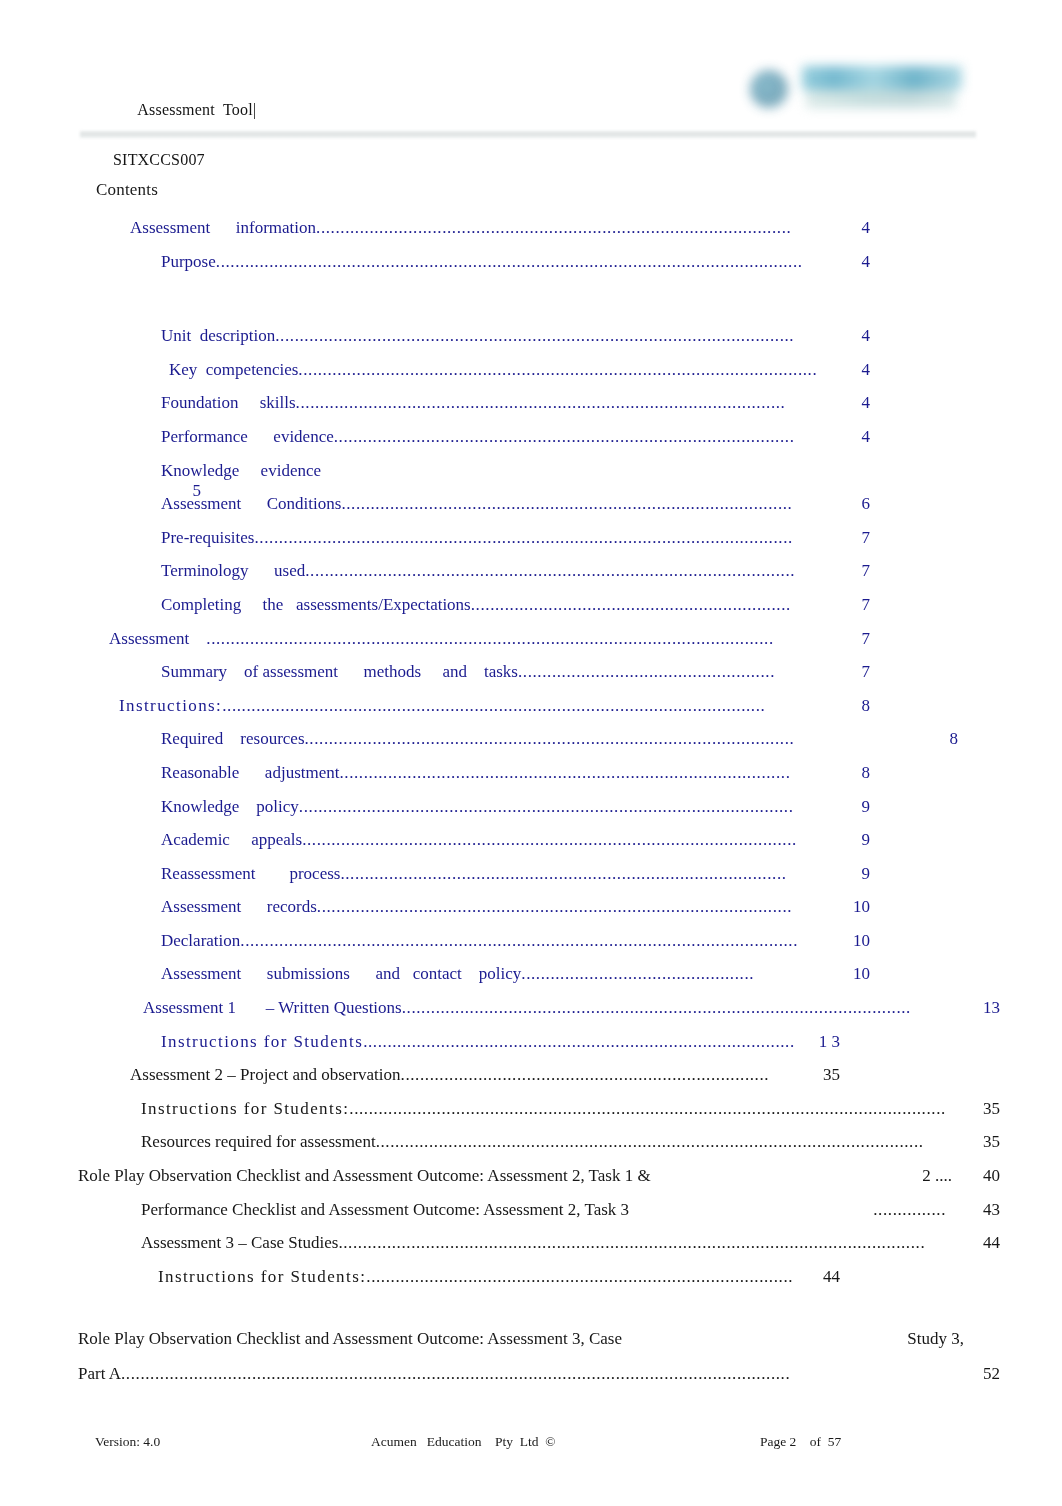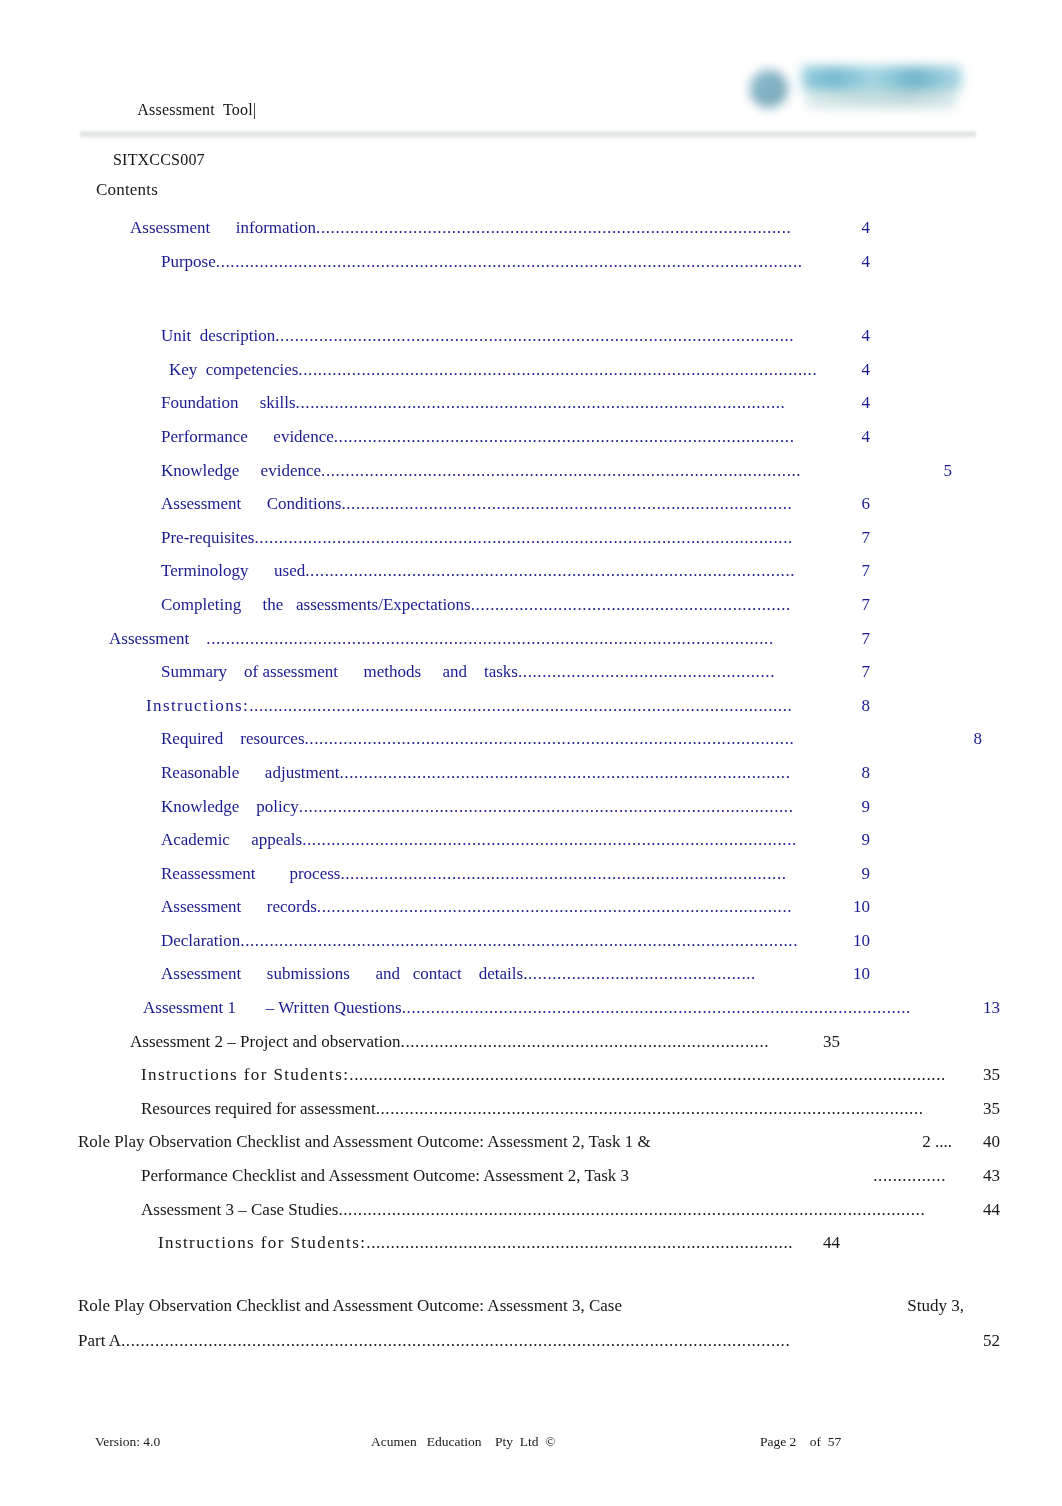--- a/index.html
+++ b/index.html
@@ -185,37 +185,38 @@
 
   <div class="contents-label">Contents</div>
 
   <div class="toc" id="toc-list">
       <div class="toc-row blue" style="padding-left: 130px; padding-right: 192px;"><span class="toc-title">Assessment      information</span><span class="toc-leader">..................................................................................................</span><span class="toc-page" style="width: 40px;">4</span></div>
       <div class="toc-row blue" style="padding-left: 161px; padding-right: 192px;"><span class="toc-title">Purpose</span><span class="toc-leader">.........................................................................................................................</span><span class="toc-page" style="width: 40px;">4</span></div>
       <div class="toc-row blue" style="padding-left: 161px; padding-right: 192px; margin-top: 41px;"><span class="toc-title">Unit  description</span><span class="toc-leader">...........................................................................................................</span><span class="toc-page" style="width: 40px;">4</span></div>
       <div class="toc-row blue" style="padding-left: 161px; padding-right: 192px; margin-left: 8px;"><span class="toc-title">Key  competencies</span><span class="toc-leader">...........................................................................................................</span><span class="toc-page" style="width: 40px;">4</span></div>
       <div class="toc-row blue" style="padding-left: 161px; padding-right: 192px;"><span class="toc-title">Foundation     skills</span><span class="toc-leader">.....................................................................................................</span><span class="toc-page" style="width: 40px;">4</span></div>
       <div class="toc-row blue" style="padding-left: 161px; padding-right: 192px;"><span class="toc-title">Performance      evidence</span><span class="toc-leader">...............................................................................................</span><span class="toc-page" style="width: 40px;">4</span></div>
-      <div class="toc-row blue" style="padding-left: 161px; padding-right: 110px;"><span class="toc-title">Knowledge     evidence</span><span class="toc-leader">...................................................................................................</span><span class="toc-page" style="width: 40px;">5</span></div>
+      <div class="toc-row blue" style="padding-left: 161px; padding-right: 88px; flex-direction: column;"><span class="toc-title">Knowledge     evidence</span><span class="toc-leader">...................................................................................................</span><span class="toc-page" style="width: 40px;">5</span></div>
       <div class="toc-row blue" style="padding-left: 161px; padding-right: 192px;"><span class="toc-title">Assessment      Conditions</span><span class="toc-leader">.............................................................................................</span><span class="toc-page" style="width: 40px;">6</span></div>
       <div class="toc-row blue" style="padding-left: 161px; padding-right: 192px;"><span class="toc-title">Pre-requisites</span><span class="toc-leader">...............................................................................................................</span><span class="toc-page" style="width: 40px;">7</span></div>
       <div class="toc-row blue" style="padding-left: 161px; padding-right: 192px;"><span class="toc-title">Terminology      used</span><span class="toc-leader">.....................................................................................................</span><span class="toc-page" style="width: 40px;">7</span></div>
       <div class="toc-row blue" style="padding-left: 161px; padding-right: 192px;"><span class="toc-title">Completing     the   assessments/Expectations</span><span class="toc-leader">..................................................................</span><span class="toc-page" style="width: 40px;">7</span></div>
       <div class="toc-row blue" style="padding-left: 109px; padding-right: 192px; gap: 17px;"><span class="toc-title">Assessment</span><span class="toc-leader">.....................................................................................................................</span><span class="toc-page" style="width: 40px;">7</span></div>
       <div class="toc-row blue" style="padding-left: 161px; padding-right: 192px;"><span class="toc-title">Summary    of assessment      methods     and    tasks</span><span class="toc-leader">.....................................................</span><span class="toc-page" style="width: 40px;">7</span></div>
-      <div class="toc-row blue" style="padding-left: 119px; padding-right: 192px; margin-left: 27px;"><span class="toc-title sp">Instructions:</span><span class="toc-leader">................................................................................................................</span><span class="toc-page" style="width: 40px;">8</span></div>
-      <div class="toc-row blue" style="padding-left: 161px; padding-right: 80px;"><span class="toc-title">Required    resources</span><span class="toc-leader">.....................................................................................................</span><span class="toc-page" style="width: 40px;">8</span></div>
+      <div class="toc-row blue" style="padding-left: 119px; padding-right: 192px;"><span class="toc-title sp">Instructions:</span><span class="toc-leader">................................................................................................................</span><span class="toc-page" style="width: 40px;">8</span></div>
+      <div class="toc-row blue" style="padding-left: 161px; padding-right: 104px;"><span class="toc-title">Required    resources</span><span class="toc-leader">.....................................................................................................</span><span class="toc-page" style="width: 40px;">8</span></div>
       <div class="toc-row blue" style="padding-left: 161px; padding-right: 192px;"><span class="toc-title">Reasonable      adjustment</span><span class="toc-leader">.............................................................................................</span><span class="toc-page" style="width: 40px;">8</span></div>
       <div class="toc-row blue" style="padding-left: 161px; padding-right: 192px;"><span class="toc-title">Knowledge    policy</span><span class="toc-leader">......................................................................................................</span><span class="toc-page" style="width: 40px;">9</span></div>
       <div class="toc-row blue" style="padding-left: 161px; padding-right: 192px;"><span class="toc-title">Academic     appeals</span><span class="toc-leader">......................................................................................................</span><span class="toc-page" style="width: 40px;">9</span></div>
       <div class="toc-row blue" style="padding-left: 161px; padding-right: 192px;"><span class="toc-title">Reassessment        process</span><span class="toc-leader">............................................................................................</span><span class="toc-page" style="width: 40px;">9</span></div>
       <div class="toc-row blue" style="padding-left: 161px; padding-right: 192px;"><span class="toc-title">Assessment      records</span><span class="toc-leader">..................................................................................................</span><span class="toc-page" style="width: 40px;">10</span></div>
       <div class="toc-row blue" style="padding-left: 161px; padding-right: 192px;"><span class="toc-title">Declaration</span><span class="toc-leader">...................................................................................................................</span><span class="toc-page" style="width: 40px;">10</span></div>
-      <div class="toc-row blue" style="padding-left: 161px; padding-right: 192px;"><span class="toc-title">Assessment      submissions      and   contact    details</span><span class="toc-leader">................................................</span><span class="toc-page" style="width: 40px;">10</span></div>
+      <div class="toc-row blue" style="padding-left: 161px; padding-right: 192px;"><span class="toc-title">Assessment      submissions      and   contact    policy</span><span class="toc-leader">................................................</span><span class="toc-page" style="width: 40px;">10</span></div>
       <div class="toc-row blue" style="padding-left: 143px; padding-right: 62px;"><span class="toc-title">Assessment 1       – Written Questions</span><span class="toc-leader">.........................................................................................................</span><span class="toc-page" style="width: 40px;">13</span></div>
+      <div class="toc-row blue" style="padding-left: 161px; padding-right: 222px;"><span class="toc-title sp">Instructions for Students</span><span class="toc-leader">.........................................................................................</span><span class="toc-page" style="width: 40px;">1 3</span></div>
       <div class="toc-row black" style="padding-left: 130px; padding-right: 222px;"><span class="toc-title">Assessment 2 – Project and observation</span><span class="toc-leader">............................................................................</span><span class="toc-page" style="width: 40px;">35</span></div>
       <div class="toc-row black" style="padding-left: 141px; padding-right: 62px;"><span class="toc-title sp">Instructions for Students:</span><span class="toc-leader">...........................................................................................................................</span><span class="toc-page" style="width: 40px;">35</span></div>
       <div class="toc-row black" style="padding-left: 141px; padding-right: 62px;"><span class="toc-title">Resources required for assessment</span><span class="toc-leader">.................................................................................................................</span><span class="toc-page" style="width: 40px;">35</span></div>
       <div class="toc-row black" style="padding-left: 78px; padding-right: 62px;"><span class="toc-title">Role Play Observation Checklist and Assessment Outcome: Assessment 2, Task 1 &amp;</span><span class="toc-leader"></span><span style="padding-right: 8px;">2 ....</span><span class="toc-page" style="width: 40px;">40</span></div>
       <div class="toc-row black" style="padding-left: 141px; padding-right: 62px;"><span class="toc-title">Performance Checklist and Assessment Outcome: Assessment 2, Task 3</span><span class="toc-leader"></span><span style="letter-spacing: 0.6px; padding-right: 14px;">...............</span><span class="toc-page" style="width: 40px;">43</span></div>
       <div class="toc-row black" style="padding-left: 141px; padding-right: 62px;"><span class="toc-title">Assessment 3 – Case Studies</span><span class="toc-leader">.........................................................................................................................</span><span class="toc-page" style="width: 40px;">44</span></div>
       <div class="toc-row black" style="padding-left: 158px; padding-right: 222px;"><span class="toc-title sp">Instructions for Students:</span><span class="toc-leader">........................................................................................</span><span class="toc-page" style="width: 40px;">44</span></div>
       <div class="toc-row black wrap" style="padding-left: 78px; padding-right: 62px;"><div class="line1"><span>Role Play Observation Checklist and Assessment Outcome: Assessment 3, Case</span><span class="toc-leader"></span><span style="padding-right: 36px;">Study 3,</span></div><div class="line2"><span>Part A</span><span class="toc-leader">..........................................................................................................................................</span><span class="toc-page" style="width: 40px;">52</span></div></div>
     </div>
 

